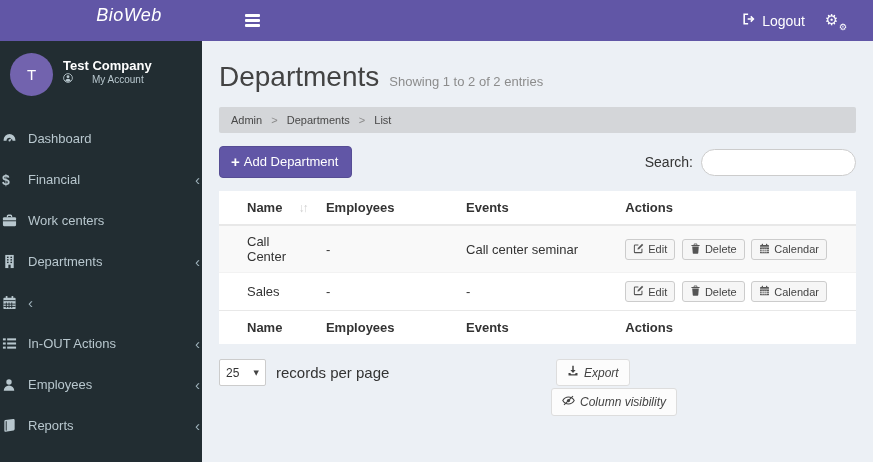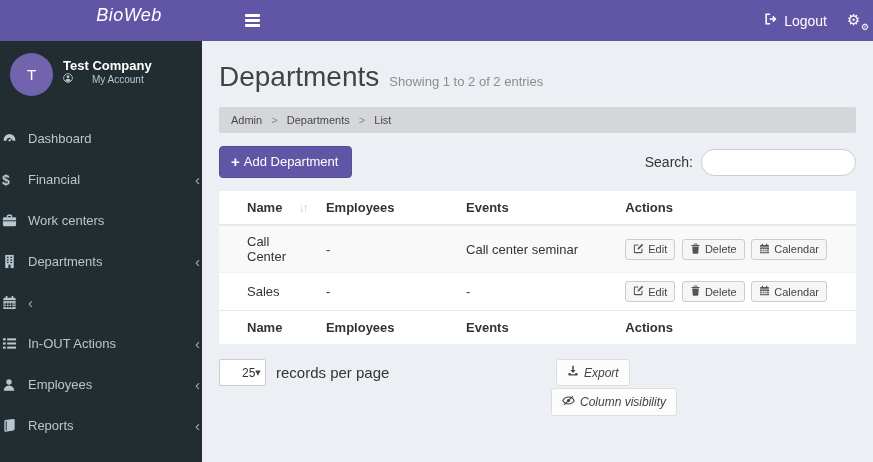--- a/index.html
+++ b/index.html
@@ -6,21 +6,21 @@
   html,body { width:873px; height:462px; overflow:hidden; }
   body { font-family:"Liberation Sans", sans-serif; background:#ecf0f5; position:relative; }
 
   
   .navbar { position:absolute; top:0; left:0; width:873px; height:41px; background:#6156a6; display:flex; z-index:5; }
   .brand { width:202px; height:30px; display:flex; align-items:center; justify-content:center;
            color:#fff; font-size:18px; font-style:italic; letter-spacing:.5px;margin-left:28px; }
   .nav-main { flex:1; display:flex; align-items:center; }
   .hamburger { margin-left:15px; cursor:pointer; }
   .hamburger div { width:15px; height:2.5px; background:#fff; margin:2.5px 0; border-radius:1px; }
-  .nav-right { margin-left:auto; display:flex; align-items:center; gap:20px; margin-right:4px; }
+  .nav-right { margin-left:auto; display:flex; align-items:center; gap:20px; margin-right:26px; }
   .logout { display:flex; align-items:center; gap:6px; color:#fff; font-size:14px; cursor:pointer; }
   .cogs { color:#fff; font-family:"DejaVu Sans", sans-serif; position:relative; width:22px; height:20px; cursor:pointer; }
   .cogs .g1 { font-size:15px; position:absolute; left:0; top:0; }
   .cogs .g2 { font-size:9px; position:absolute; right:0; bottom:-1px; }
 
   
   .sidebar { position:absolute; top:41px; left:0; width:202px; height:421px; background:#222d32; }
   .user-panel { display:flex; gap:10px; padding:12px 10px 14px 10px; }
   .avatar { width:43px; height:43px; border-radius:50%; background:#7263ae; color:#fff;
             display:flex; align-items:center; justify-content:center; font-size:15px; flex-shrink:0; }
@@ -64,21 +64,21 @@
   .col-name { width:16%; } .col-emp { width:22%; } .col-ev { width:25%; } .col-act { width:37%; }
   .sort-icon { color:#cfcfcf; font-size:12px; letter-spacing:-2px; margin-left:16px; cursor:pointer; }
   .btn-xs { display:inline-flex; align-items:center; gap:4px; background:#f6f6f6; border:1px solid #ccc;
             border-radius:3px; padding:3px 7px; font-size:11px; color:#444; margin-right:3px; cursor:pointer; }
   .btn-xs svg { flex-shrink:0; }
 
   
   .controls { position:relative; margin-top:15px; height:58px; }
   .left-controls { display:flex; align-items:center; gap:10px; }
   .select-box { width:47px; height:27px; background:#fff; border:1px solid #ccc; border-radius:2px;
-                display:flex; align-items:center; justify-content:space-between; padding:0 22px; font-size:12px; color:#333; cursor:pointer; }
+                display:flex; align-items:center; justify-content:space-between; padding:0 6px; font-size:12px; color:#333; cursor:pointer; }
   .select-box .caret { font-size:7px; color:#444; font-family:"DejaVu Sans", sans-serif; }
   .records-label { font-size:15px; color:#333; }
   .export-stack { position:absolute; left:337px; top:0; }
   .btn-light { display:flex; align-items:center; gap:5px; background:#fcfcfc; border:1px solid #ddd;
                border-radius:3px; padding:5px 10px; font-size:12px; color:#444; cursor:pointer;font-style:italic; }
   .btn-colvis { margin-top:2px; margin-left:-5px; }
 </style>
 </head>
 <body>
 

